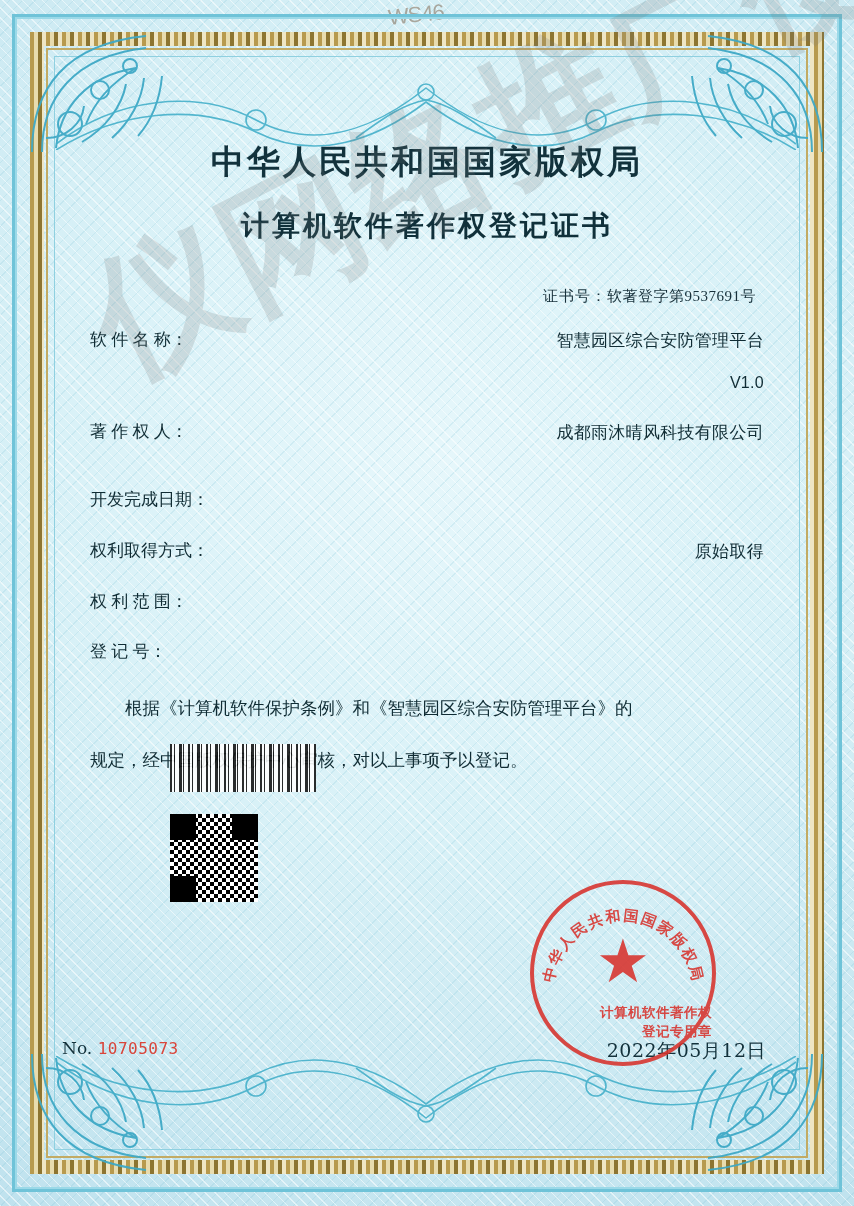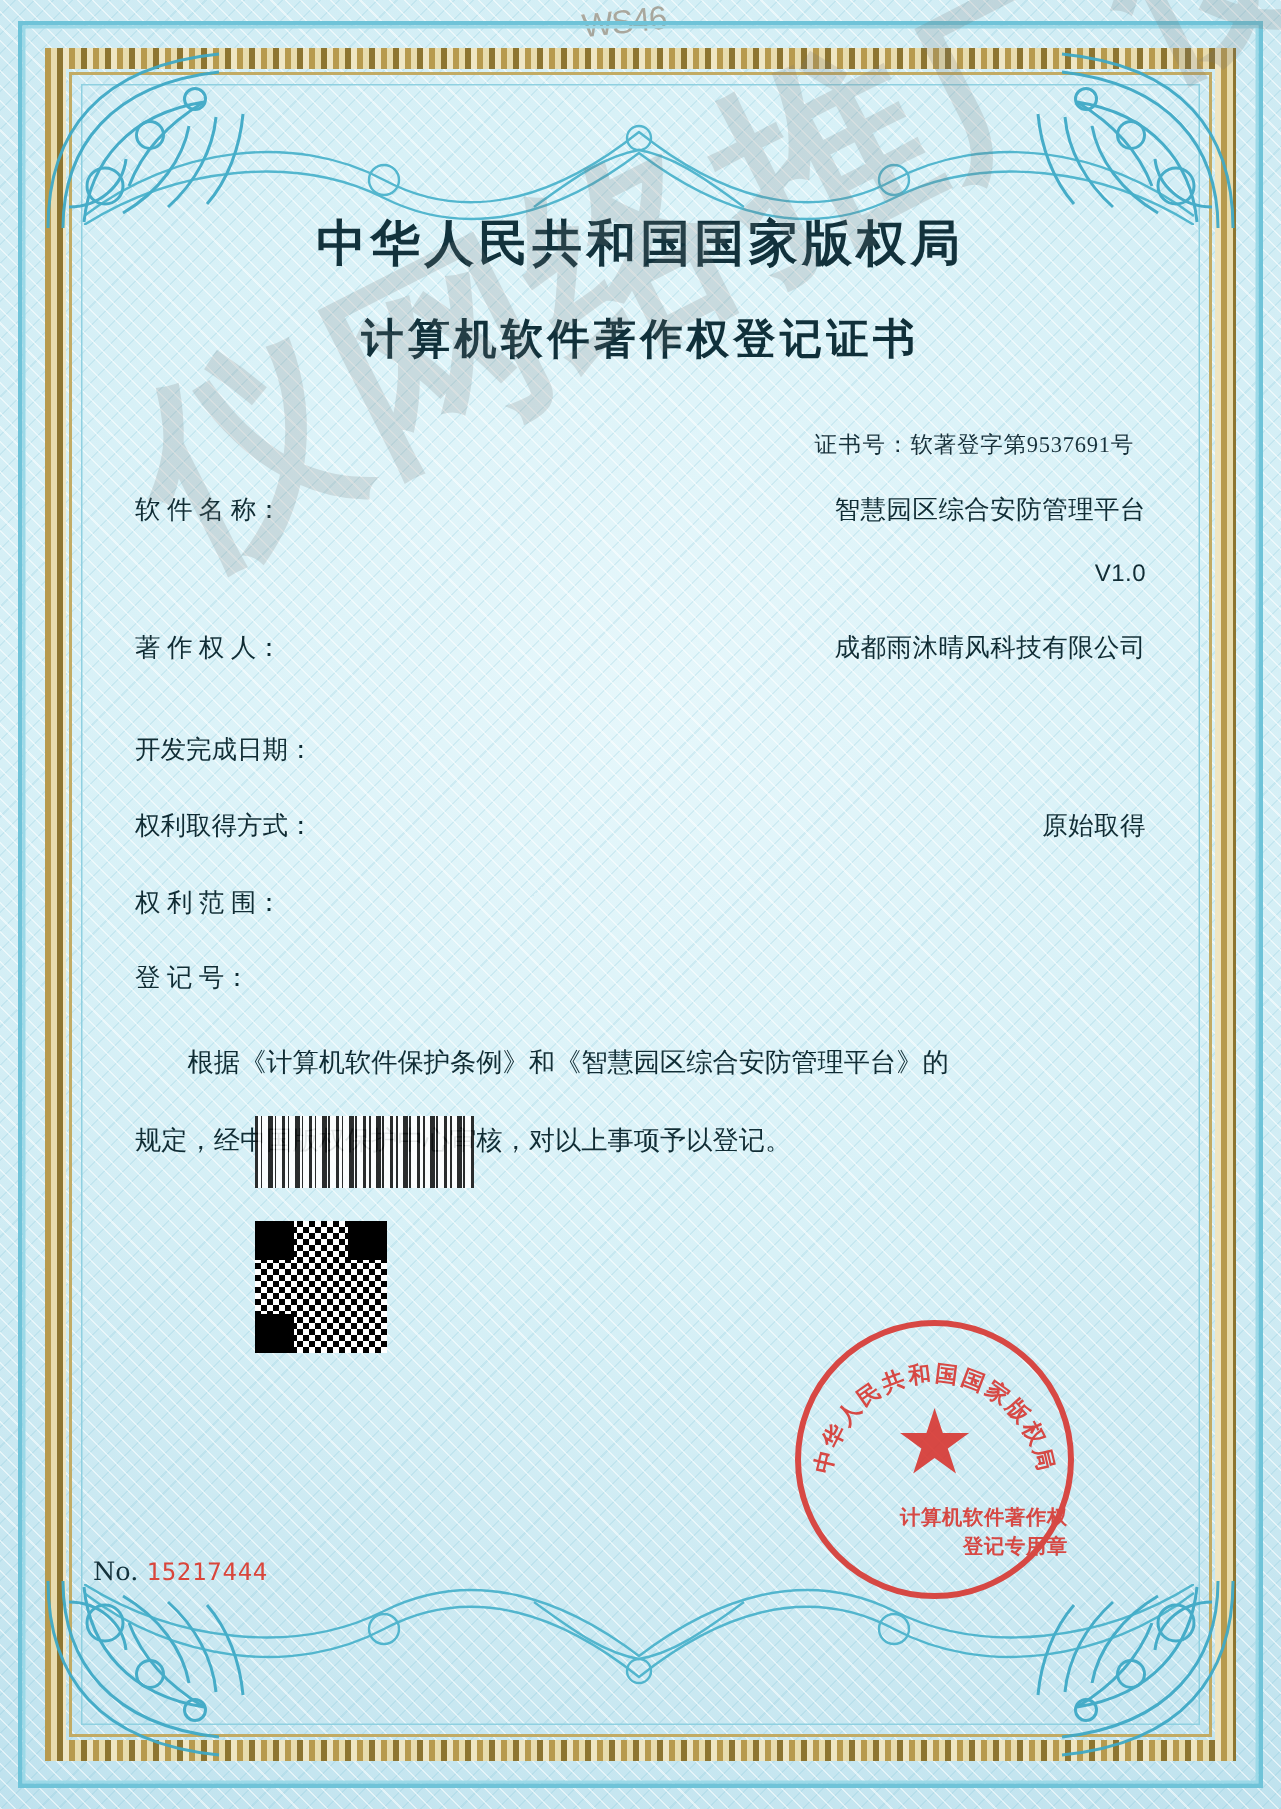--- a/index.html
+++ b/index.html
@@ -370,23 +370,24 @@
     <div class="para para-2">规定，经中国版权保护中心审核，对以上事项予以登记。</div>
   </div>
 
   <div class="codes">
     <div class="barcode"></div>
     <div class="qr"></div>
   </div>
 
   <div class="serial">
     <span>No.</span>
-    <span class="num">15217444</span>
+    <span class="num">10705073</span>
   </div>
 
+  <div class="issue-date">2022年05月12日</div>
 
   <div class="seal">
     <svg class="arc" viewBox="0 0 178 178">
       <defs>
         <path id="arcpath" d="M 20 95 A 70 70 0 0 1 158 95" fill="none"></path>
       </defs>
       <text>
         <textPath href="#arcpath" startOffset="50%" text-anchor="middle">中华人民共和国国家版权局</textPath>
       </text>
     </svg>

